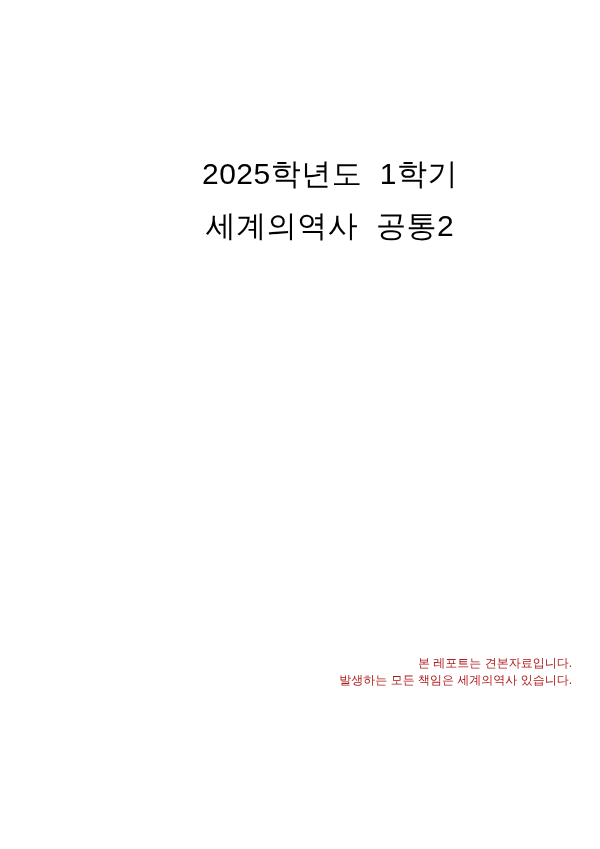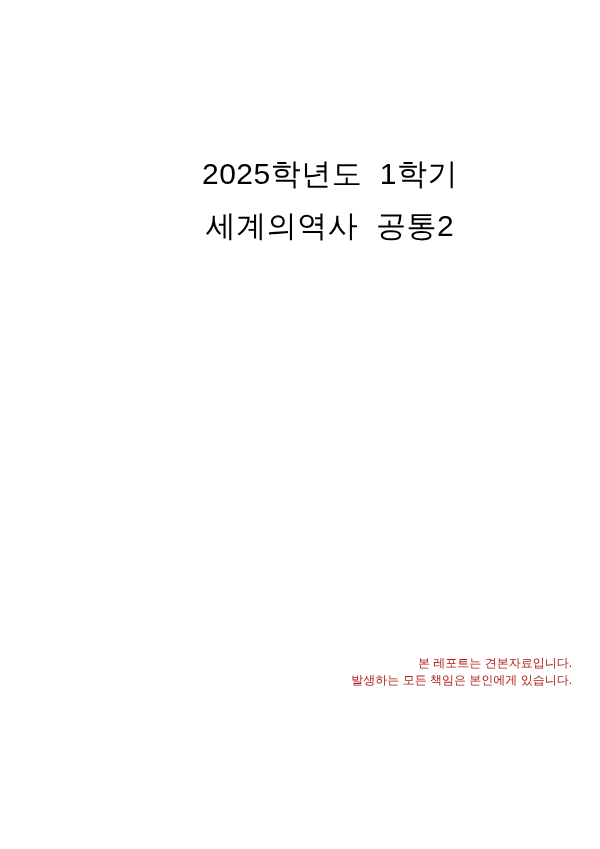--- a/index.html
+++ b/index.html
@@ -56,16 +56,16 @@
 
 <div class="page">
 
   <div class="title-block">
     <div class="title-line">2025학년도  1학기</div>
     <div class="title-line">세계의역사  공통2</div>
   </div>
 
   <div class="notice-block">
     <div class="notice-line">본 레포트는 견본자료입니다.</div>
-    <div class="notice-line">발생하는 모든 책임은 본인에게 있습니다.</div>
+    <div class="notice-line">발생하는 모든 책임은 세계의역사 있습니다.</div>
   </div>
 
 </div>
 
 </body></html>

